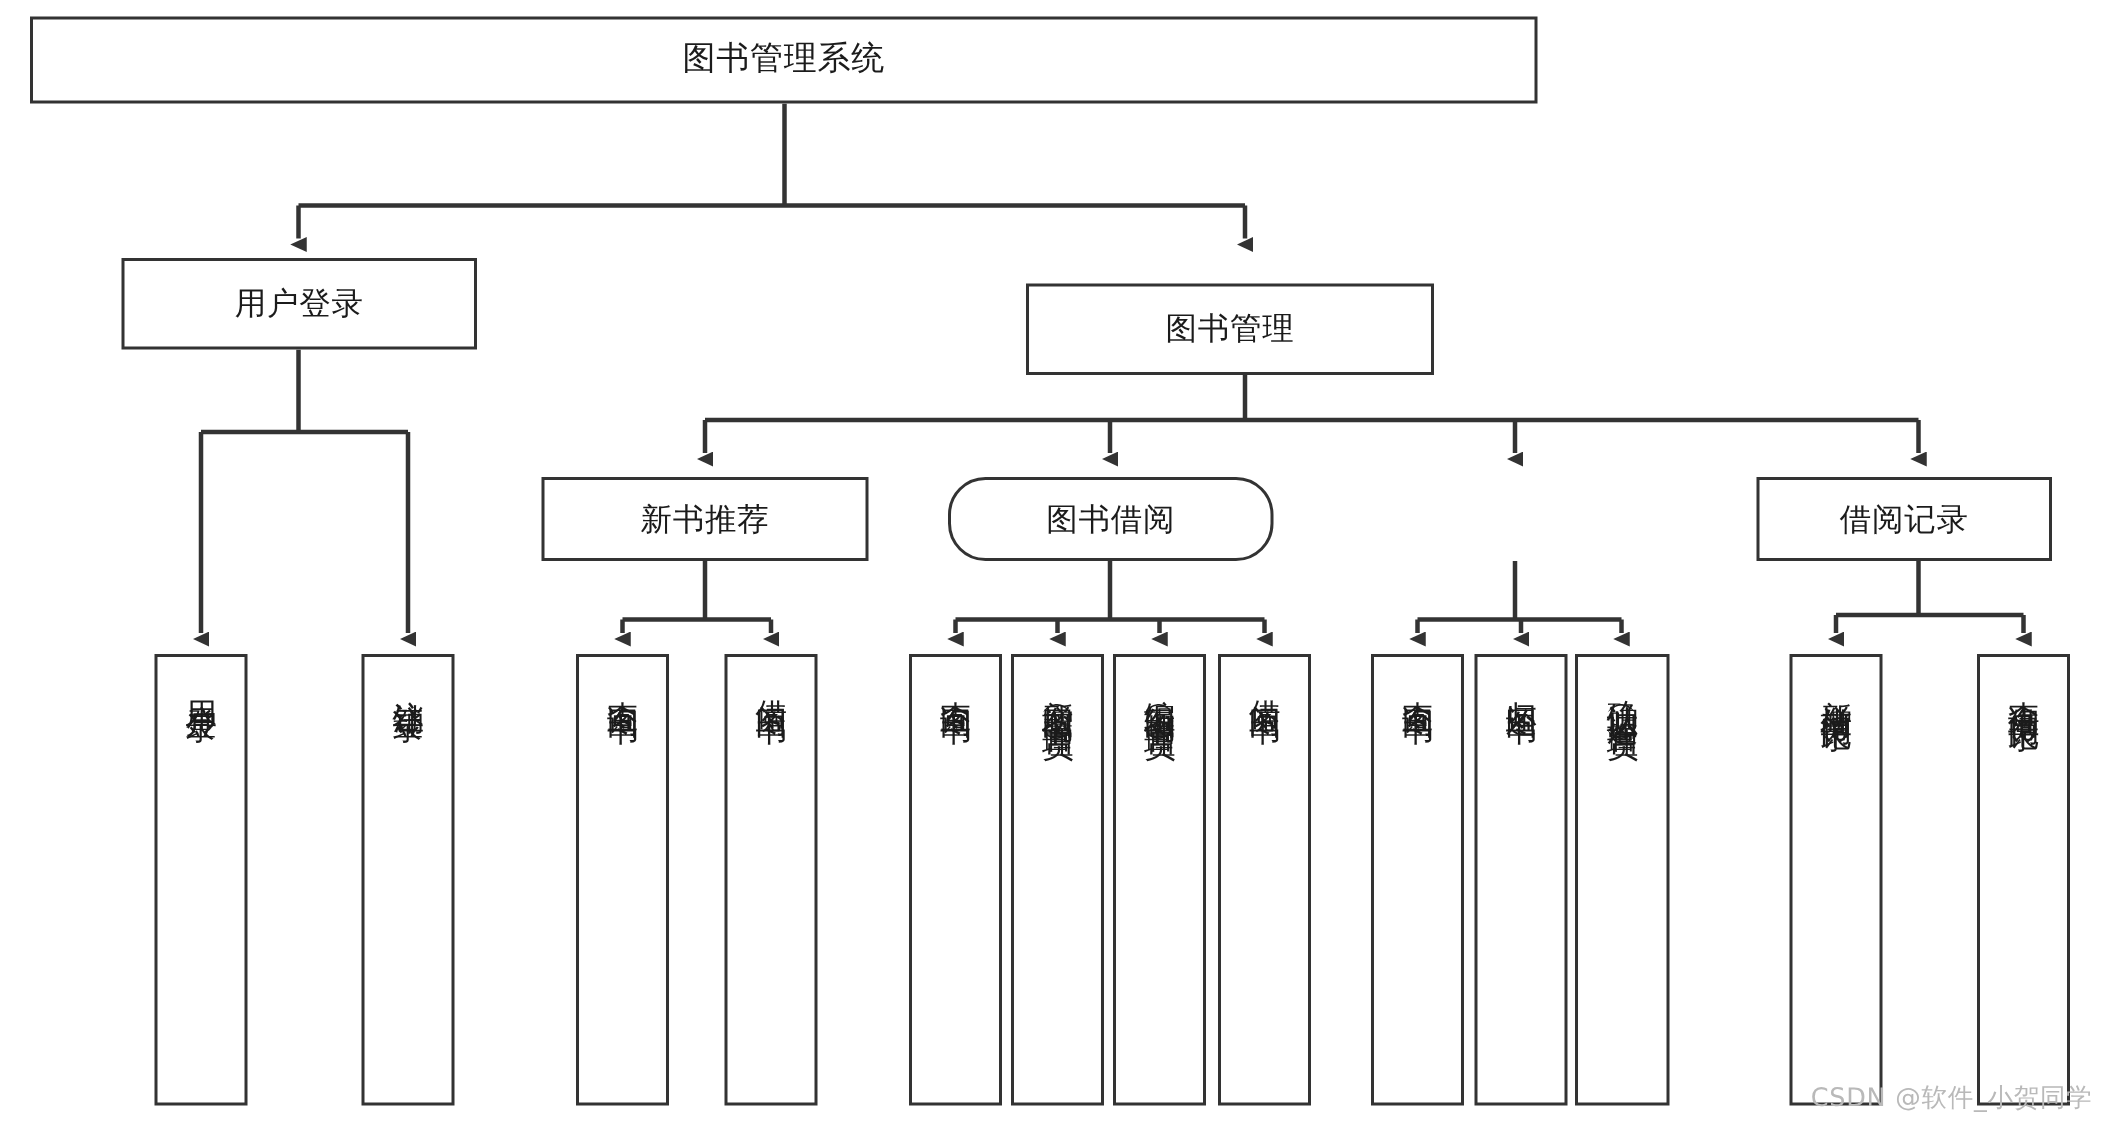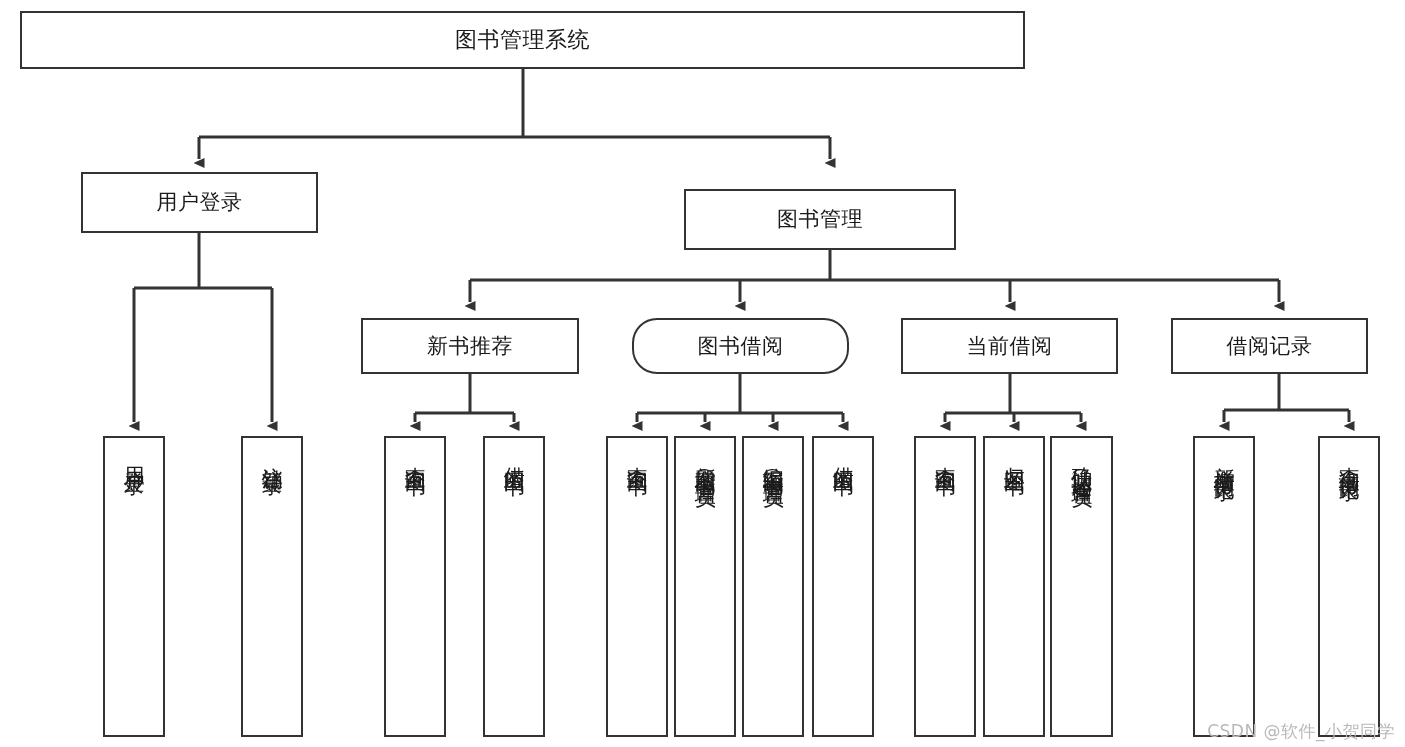--- a/index.html
+++ b/index.html
@@ -142,23 +142,20 @@
   <div class="node horiz" style="left:684px; top:172px; width:272px; height:61px;margin-top:17px;">
     <span class="label">图书管理</span>
   </div>
 
   <div class="node horiz" style="left:361px; top:318px; width:218px; height:56px;">
     <span class="label">新书推荐</span>
   </div>
   <div class="node horiz" style="left:632px; top:318px; width:217px; height:56px;border-radius:25px;">
     <span class="label">图书借阅</span>
   </div>
-  <div class="node horiz" style="left:901px; top:318px; width:217px; height:56px;">
-    <span class="label">当前借阅</span>
-  </div>
   <div class="node horiz" style="left:1171px; top:318px; width:197px; height:56px;">
     <span class="label">借阅记录</span>
   </div>
 
   <div class="node vert" style="left:103px; top:436px; width:62px; height:301px;">
     <span class="label">用户登录</span>
   </div>
   <div class="node vert" style="left:241px; top:436px; width:62px; height:301px;">
     <span class="label">注销登录</span>
   </div>

